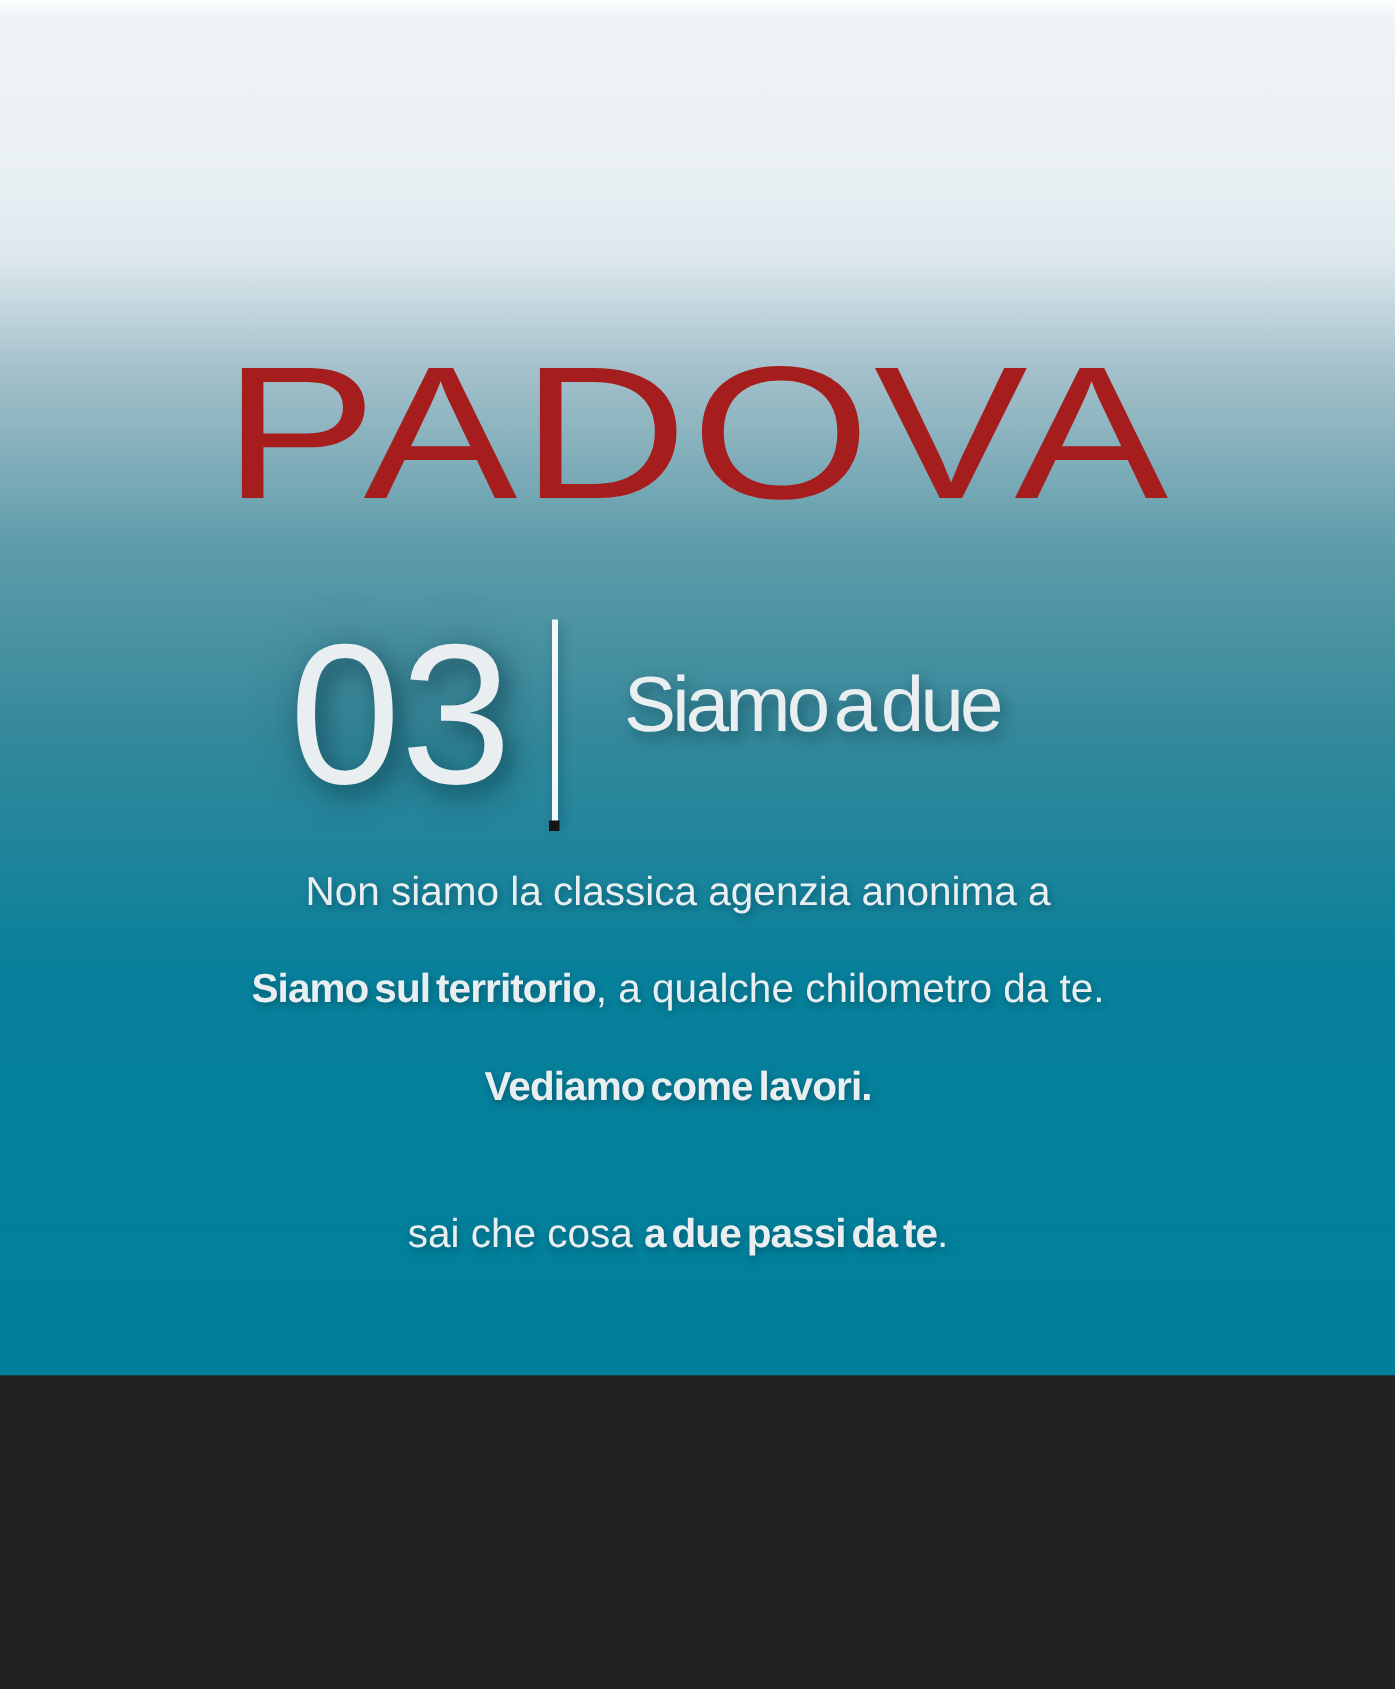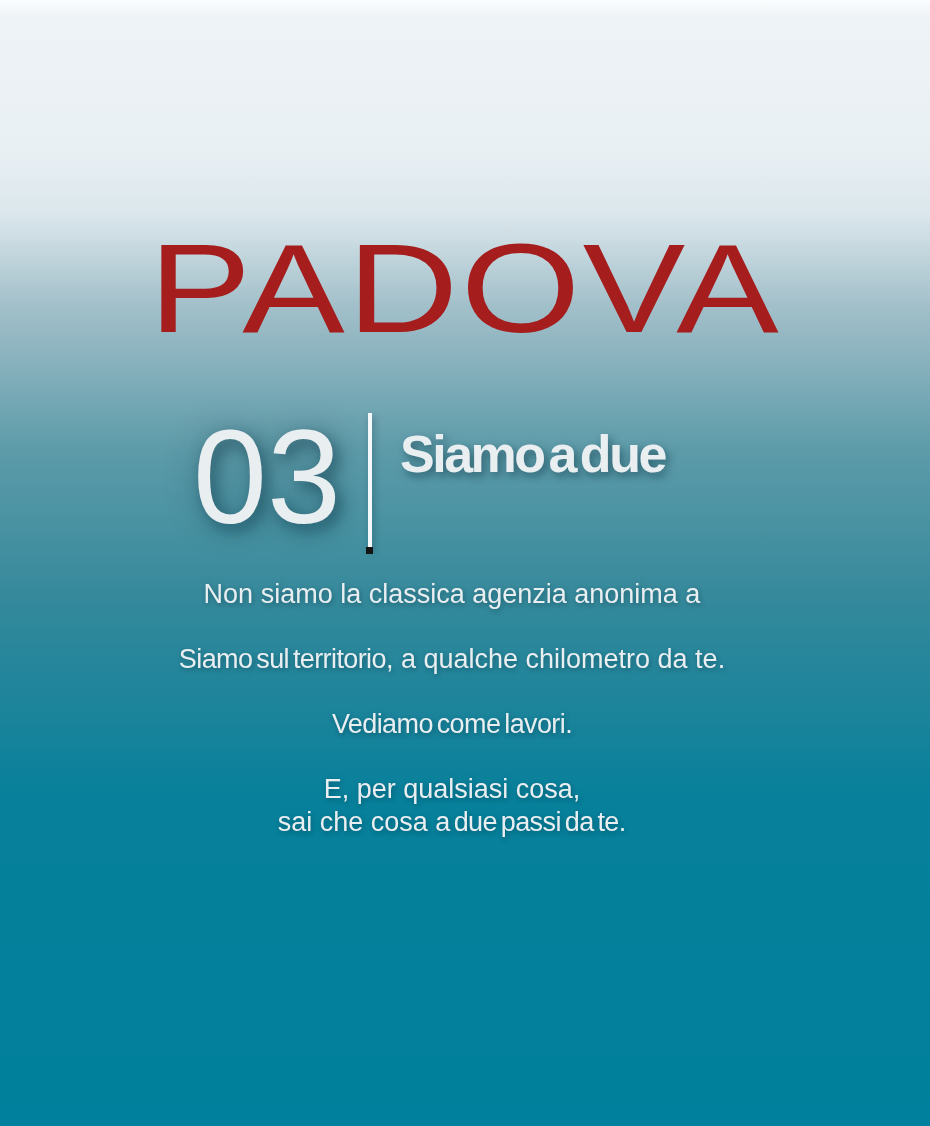--- a/index.html
+++ b/index.html
@@ -3,21 +3,21 @@
 <meta charset="utf-8">
 <style>
   html, body {
     margin: 0;
     padding: 0;
     background: #222;
   }
   .stage {
     position: relative;
     width: 930px;
-    height: 1126px;
+    height: 917px;
     margin: 0 auto;
     overflow: hidden;
     font-family: "Liberation Sans", "DejaVu Sans", sans-serif;
     background: linear-gradient(180deg,
       #fbfdfe 0%,
       #eef3f7 1.5%,
       #e9f0f4 13%,
       #dbe7ec 19%,
       #a3c0ca 27%,
       #5d9ba9 40%,
@@ -72,24 +72,24 @@
     width: 7px;
     height: 7px;
     background: var(--tip, #141414);
   }
 
   
   .section-title {
     position: absolute;
     left: 400px;
     top: 430px;
-    margin: 0;
+    margin: 16px;
     font-size: 52px;
     line-height: 48px;
-    font-weight: 700;
+    font-weight: 400;
     letter-spacing: -2.5px;
     word-spacing: -7px;
     color: var(--white, #e9eef1);
     text-shadow: 3px 4px 9px rgba(3,42,58,0.5);
     white-space: nowrap;
   }
 
   
   .body-copy {
     position: absolute;
@@ -103,21 +103,21 @@
     color: var(--white, #e9eef1);
     text-shadow: 1px 2px 5px rgba(3,42,58,0.42);
   }
   .body-copy p {
     margin: 0 0 32px 0;
   }
   .body-copy p:last-child {
     margin-bottom: 0;
   }
   .body-copy b {
-    font-weight: 400;
+    font-weight: 700;
     letter-spacing: -0.6px;
     word-spacing: -3px;
   }
 </style>
 </head>
 <body>
 
 <div class="stage">
 
   <div class="city-title">PADOVA</div>
@@ -139,18 +139,18 @@
 
     <p>
       <b>Siamo sul territorio</b><span>, a qualche chilometro da te.</span><br>
     </p>
 
     <p>
       <b>Vediamo come lavori.</b>
     </p>
 
     <p>
-      <span>E, per qualsiasi cosa,</span><br>
+      <br>
       <span>sai che cosa </span><b>a due passi da te</b><span>.</span>
     </p>
 
   </div>
 </div>
 
 </body></html>

